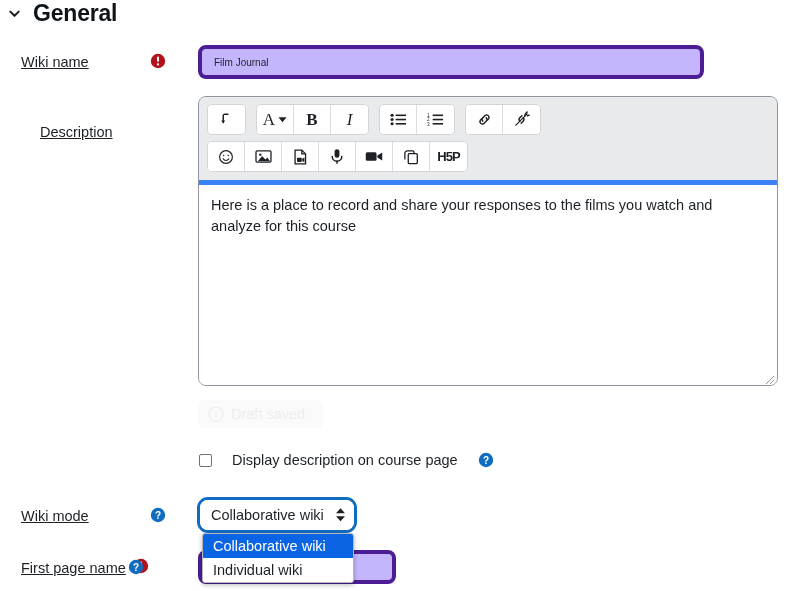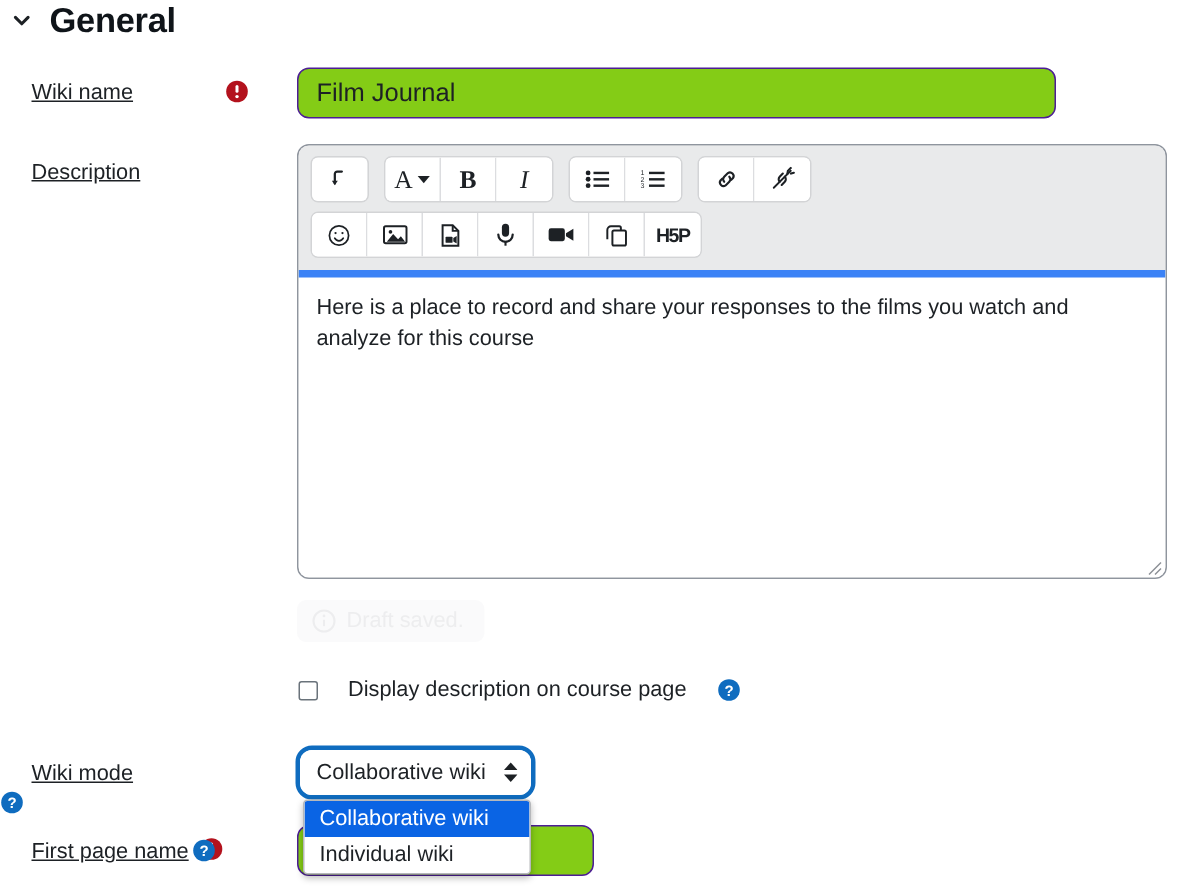--- a/index.html
+++ b/index.html
@@ -37,22 +37,22 @@
   }
   .label-inline { display: flex; gap: 7px; }
   .icon-col { width: 48px; display: flex; align-items: center; gap: 6px; padding-top: 1px; }
 
   
   .badge { width: 16px; height: 16px; border-radius: 50%; display: inline-block; flex: 0 0 auto; }
   .badge svg { display: block; }
 
   
   .text-input {
-    height: 34px; border: 1px solid #4c1d95; border-radius: 8px;
-    background: #84cc16; font-size: 17px; color: #1d2125;
+    height: 34px; border: 4px solid #4c1d95; border-radius: 8px;
+    background: #c4b5fd; font-size: 10px; color: #1d2125;
     padding: 0 12px; font-family: "Liberation Sans", sans-serif;
     outline: none;
   }
 
   
   .editor {
     position: absolute; left: 198px; top: 96px;
     width: 580px;
     border: 1px solid #8f959e; border-radius: 8px;
     background: #e9eaeb; overflow: hidden;
@@ -172,21 +172,21 @@
         <svg width="16" height="16" viewBox="0 0 16 16">
           <circle cx="8" cy="8" r="7.2" fill="#b3121d"></circle>
           <rect x="7" y="3.6" width="2" height="5.2" rx="1" fill="#ffffff"></rect>
           <circle cx="8" cy="11.4" r="1.15" fill="#ffffff"></circle>
         </svg>
       </span>
     </div>
   </div>
   <input class="text-input" style="position: absolute; left: 198px; top: 45px; width: 506px;" value="Film Journal">
 
-  <div class="row" style="left:0; top:105px;">
+  <div class="row" style="left:0; top:122px;padding-left:19px;">
     <div class="label-col">Description</div>
   </div>
 
   <div class="editor">
     <div class="toolbar">
 
       <div class="tb-row">
         <div class="tb-group">
           <button class="tb-btn">
             <svg width="15" height="15" viewBox="0 0 16 16" fill="none" stroke="#1d2125" stroke-width="1.6" stroke-linecap="round" stroke-linejoin="round">
@@ -330,21 +330,21 @@
     <span class="checkbox"></span>
     <span>Display description on course page</span>
     <span class="badge">
       <svg width="16" height="16" viewBox="0 0 16 16">
         <circle cx="8" cy="8" r="7.2" fill="#0f6cbf"></circle>
         <text x="8" y="11.7" text-anchor="middle" font-size="10" font-weight="bold" font-family="Liberation Sans, sans-serif" fill="#ffffff">?</text>
       </svg>
     </span>
   </div>
 
-  <div class="row" style="left:0; top:506px;flex-direction:column;">
+  <div class="row" style="left:0; top:506px;">
     <div class="label-col">Wiki mode</div>
     <div class="icon-col">
       <span class="badge">
         <svg width="16" height="16" viewBox="0 0 16 16">
           <circle cx="8" cy="8" r="7.2" fill="#0f6cbf"></circle>
           <text x="8" y="11.7" text-anchor="middle" font-size="10" font-weight="bold" font-family="Liberation Sans, sans-serif" fill="#ffffff">?</text>
         </svg>
       </span>
     </div>
   </div>

